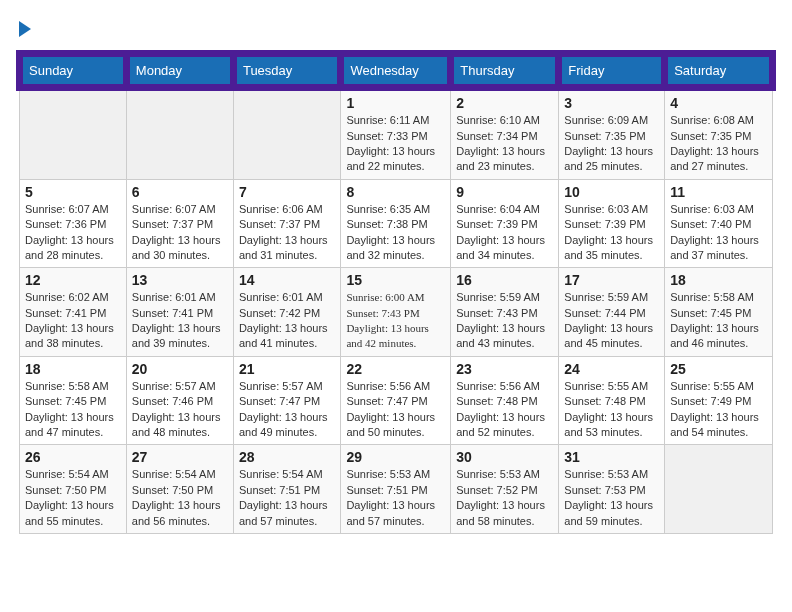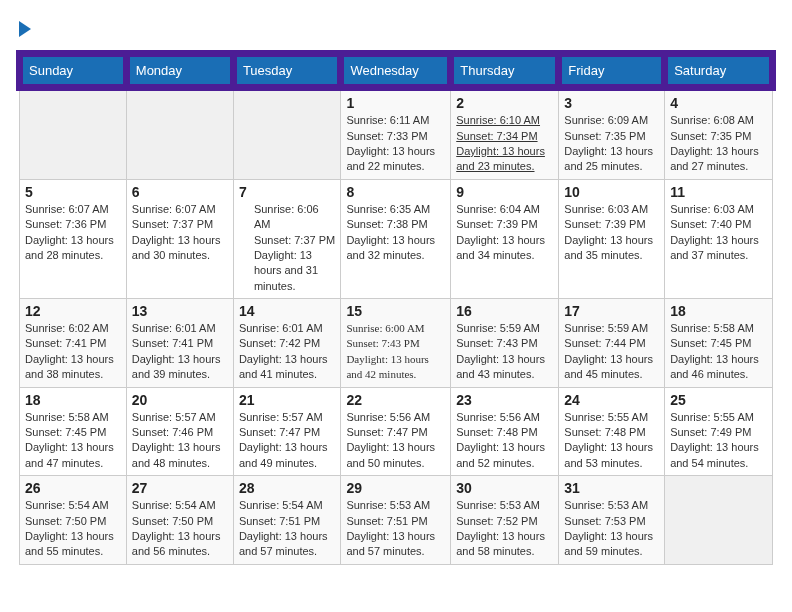--- a/index.html
+++ b/index.html
@@ -112,21 +112,21 @@
         <td class="empty-cell"></td>
         <td class="empty-cell"></td>
         <td>
           <span class="day-number">1</span>
           <div class="day-info" style="white-space: pre-line;">Sunrise: 6:11 AM
 Sunset: 7:33 PM
 Daylight: 13 hours and 22 minutes.</div>
         </td>
         <td>
           <span class="day-number">2</span>
-          <div class="day-info" style="white-space: pre-line; text-decoration: underline;">Sunrise: 6:10 AM
+          <div class="day-info" style="white-space: pre-line;">Sunrise: 6:10 AM
 Sunset: 7:34 PM
 Daylight: 13 hours and 23 minutes.</div>
         </td>
         <td>
           <span class="day-number">3</span>
           <div class="day-info" style="white-space: pre-line;">Sunrise: 6:09 AM
 Sunset: 7:35 PM
 Daylight: 13 hours and 25 minutes.</div>
         </td>
         <td>
@@ -144,21 +144,21 @@
 Daylight: 13 hours and 28 minutes.</div>
         </td>
         <td>
           <span class="day-number">6</span>
           <div class="day-info" style="white-space: pre-line;">Sunrise: 6:07 AM
 Sunset: 7:37 PM
 Daylight: 13 hours and 30 minutes.</div>
         </td>
         <td>
           <span class="day-number">7</span>
-          <div class="day-info" style="white-space: pre-line; margin-left: 15px;">Sunrise: 6:06 AM
+          <div class="day-info" style="white-space: pre-line;">Sunrise: 6:06 AM
 Sunset: 7:37 PM
 Daylight: 13 hours and 31 minutes.</div>
         </td>
         <td>
           <span class="day-number">8</span>
           <div class="day-info" style="white-space: pre-line;">Sunrise: 6:35 AM
 Sunset: 7:38 PM
 Daylight: 13 hours and 32 minutes.</div>
         </td>
         <td>

